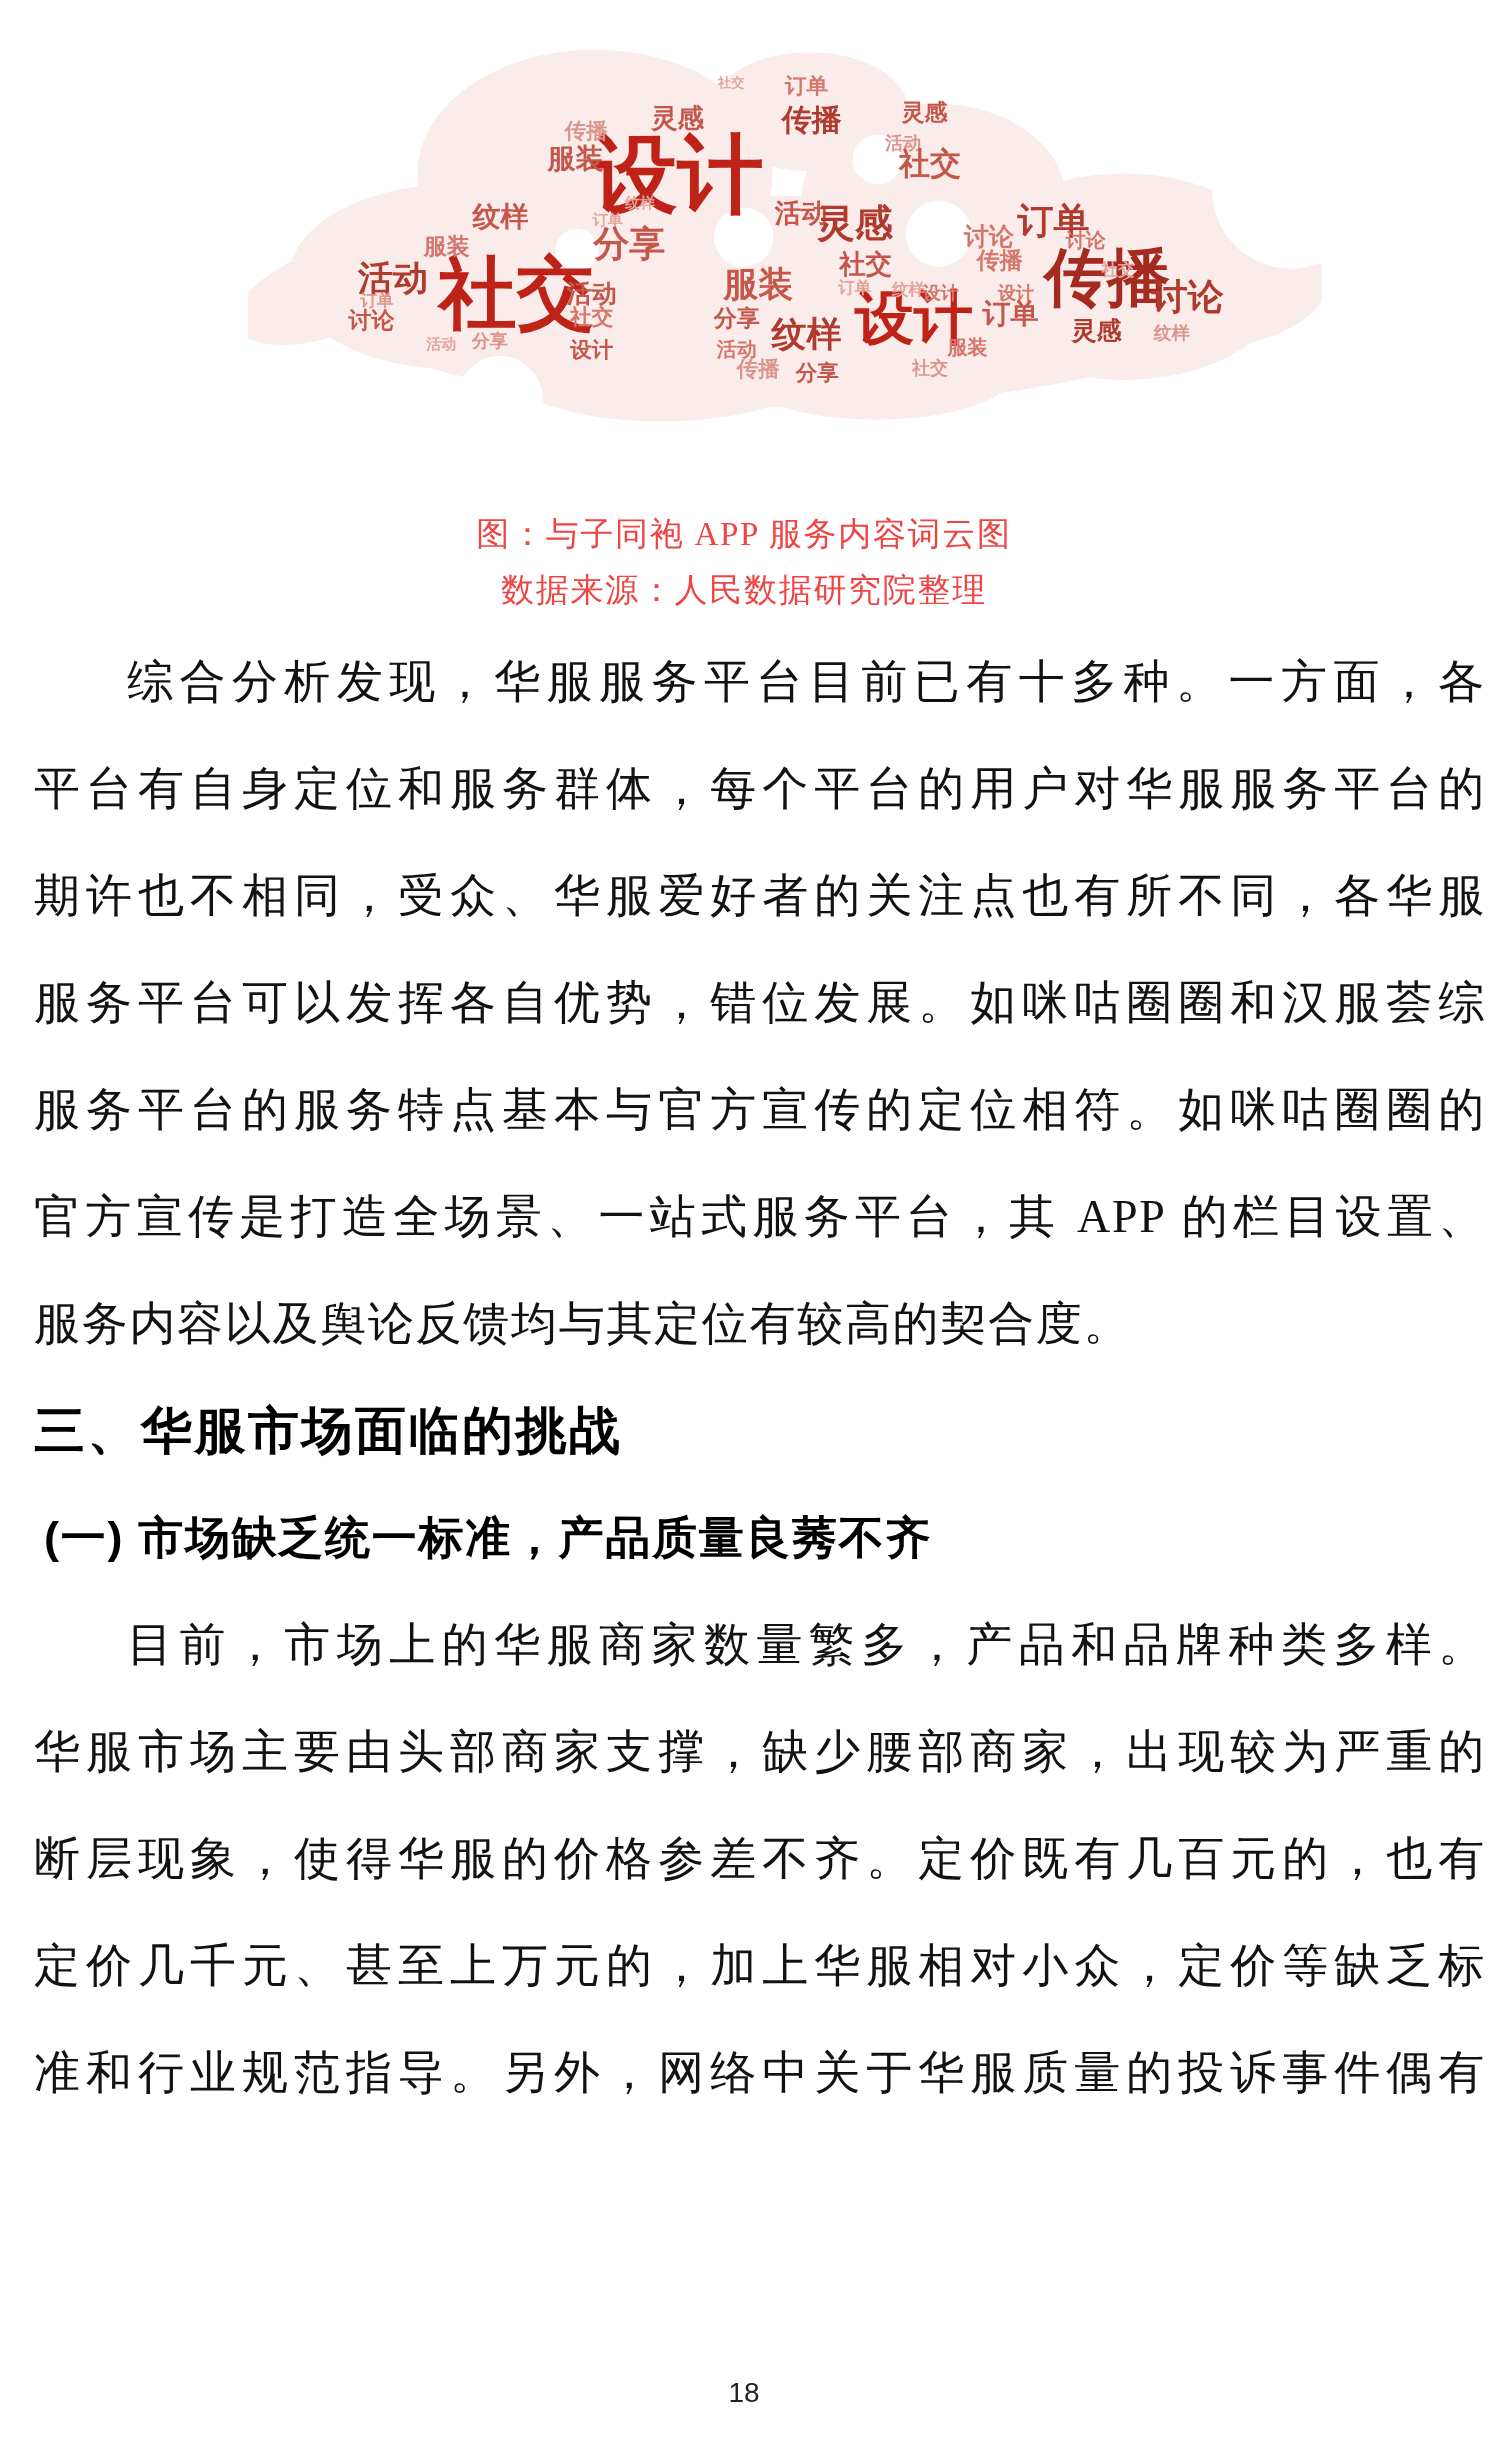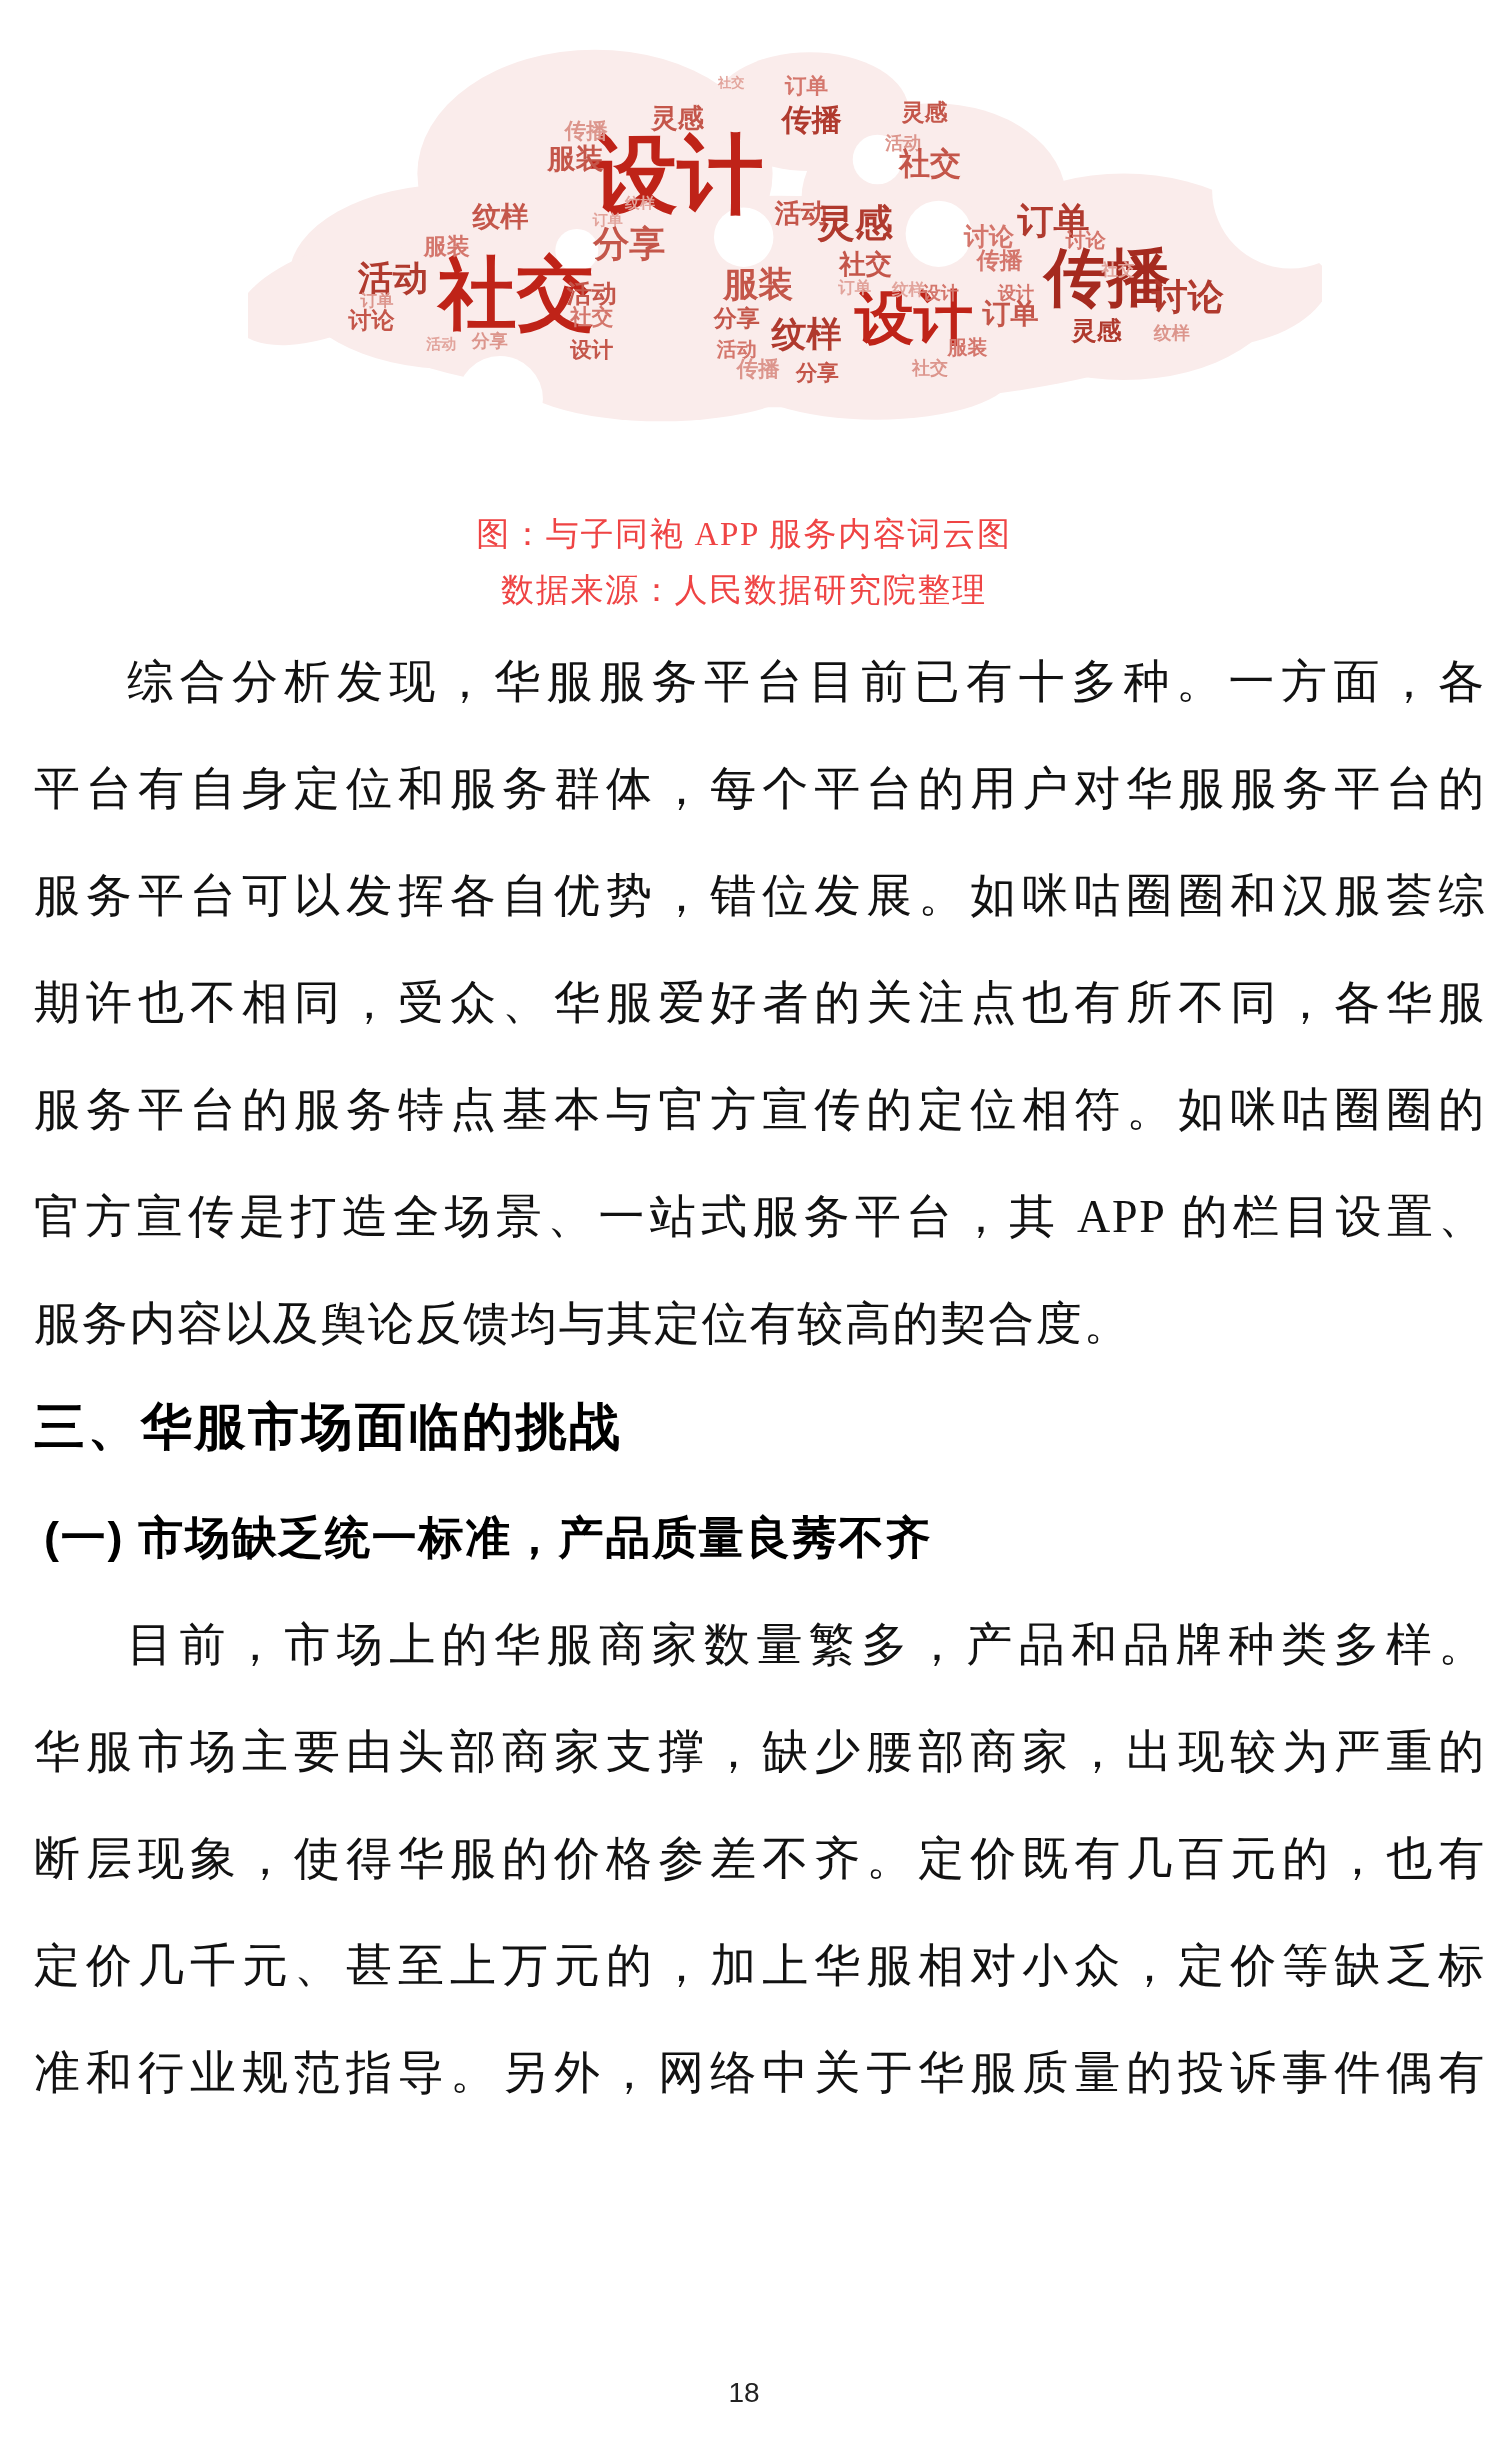--- a/index.html
+++ b/index.html
@@ -55,21 +55,21 @@
     font-size: 46px;
     letter-spacing: 1.7px;
     overflow: hidden;
     color: #121212;
   }
   .just { text-align: justify; text-align-last: justify; }
   .ind  { text-indent: 93px; }
   .h2 {
     height: 107px; line-height: 107px;
     font-size: 51px; font-weight: bold;
-    font-family: Liberation Mono, monospace;
+    font-family: Liberation Sans, sans-serif;
     letter-spacing: 2.5px; color: #000;
   }
   .h3 {
     height: 107px; line-height: 107px;
     font-size: 45px; font-weight: bold;
     font-family: "Liberation Sans", "DejaVu Sans", sans-serif;
     letter-spacing: 1.7px; color: #000;
     padding-left: 10px;
   }
 
@@ -163,22 +163,22 @@
   </div>
 
   <div class="caption">
     <div>图：与子同袍 APP 服务内容词云图</div>
     <div>数据来源：人民数据研究院整理</div>
   </div>
 
   <div class="doc-body">
     <div class="ln just ind">综合分析发现，华服服务平台目前已有十多种。一方面，各</div>
     <div class="ln just">平台有自身定位和服务群体，每个平台的用户对华服服务平台的</div>
+    <div class="ln just">期许也不相同，受众、华服爱好者的关注点也有所不同，各华服</div>
     <div class="ln just">服务平台可以发挥各自优势，错位发展。如咪咕圈圈和汉服荟综</div>
-    <div class="ln just">期许也不相同，受众、华服爱好者的关注点也有所不同，各华服</div>
     <div class="ln just">服务平台的服务特点基本与官方宣传的定位相符。如咪咕圈圈的</div>
     <div class="ln just">官方宣传是打造全场景、一站式服务平台，其 APP 的栏目设置、</div>
     <div class="ln">服务内容以及舆论反馈均与其定位有较高的契合度。</div>
     <div class="h2">三、华服市场面临的挑战</div>
     <div class="h3">(一) 市场缺乏统一标准，产品质量良莠不齐</div>
     <div class="ln just ind">目前，市场上的华服商家数量繁多，产品和品牌种类多样。</div>
     <div class="ln just">华服市场主要由头部商家支撑，缺少腰部商家，出现较为严重的</div>
     <div class="ln just">断层现象，使得华服的价格参差不齐。定价既有几百元的，也有</div>
     <div class="ln just">定价几千元、甚至上万元的，加上华服相对小众，定价等缺乏标</div>
     <div class="ln just">准和行业规范指导。另外，网络中关于华服质量的投诉事件偶有</div>

